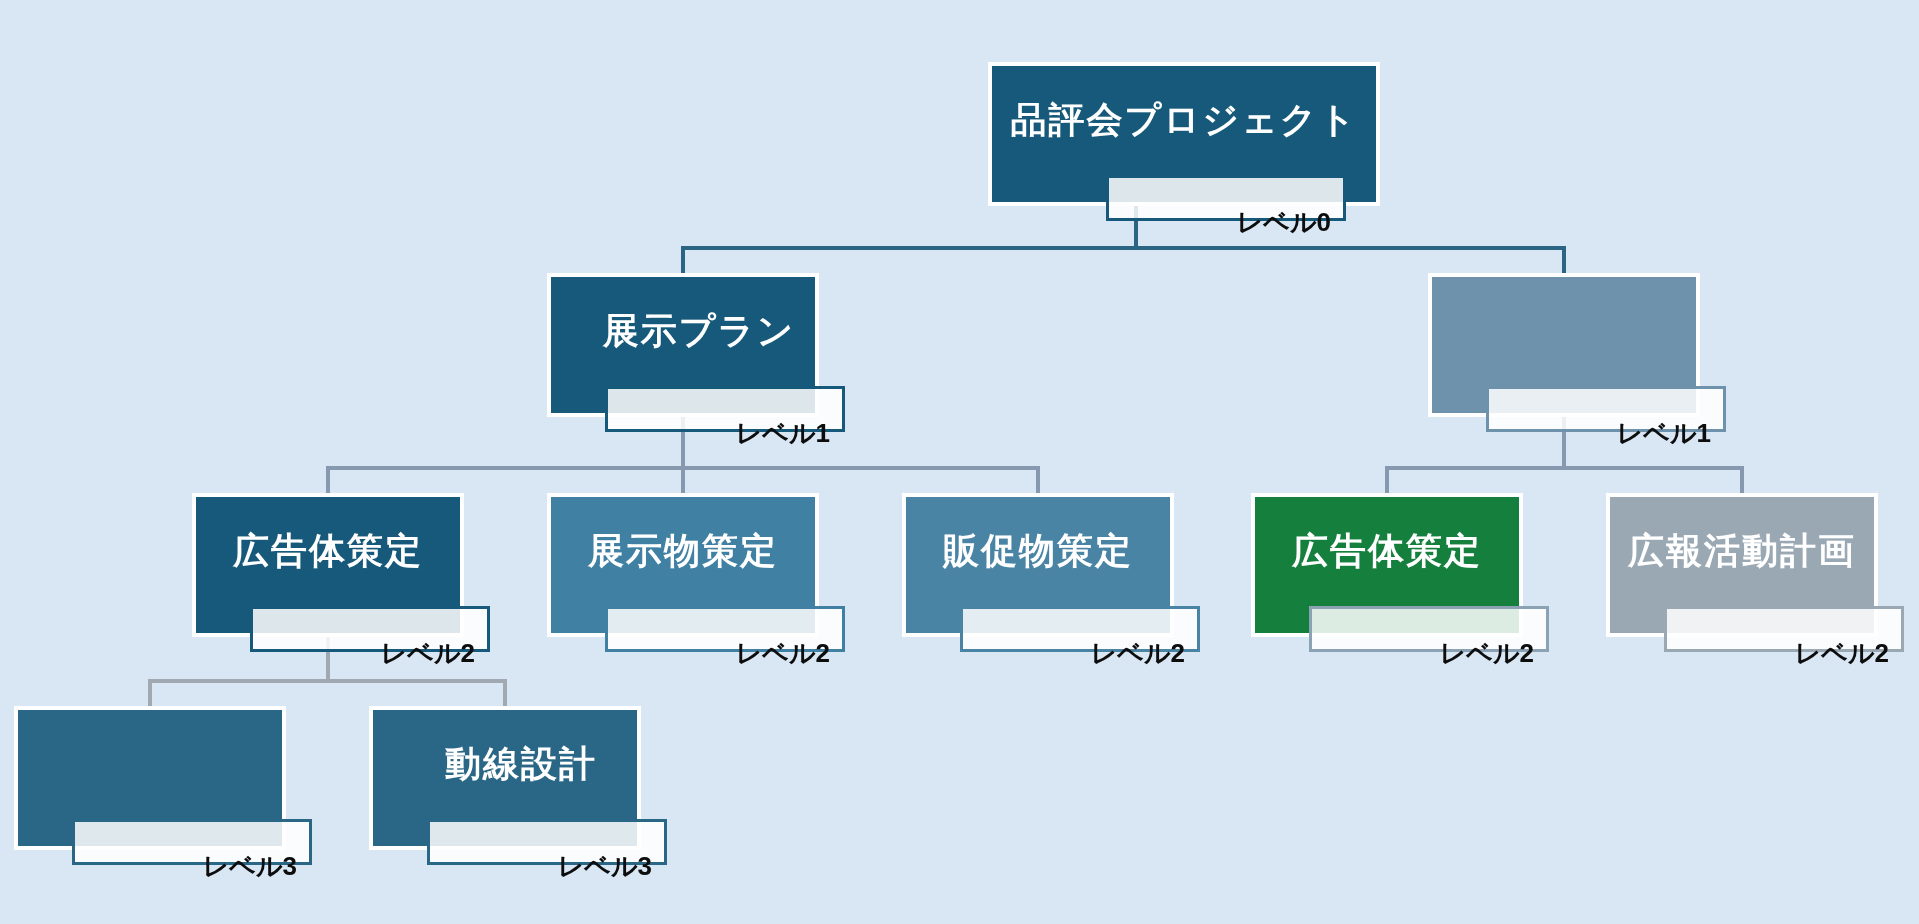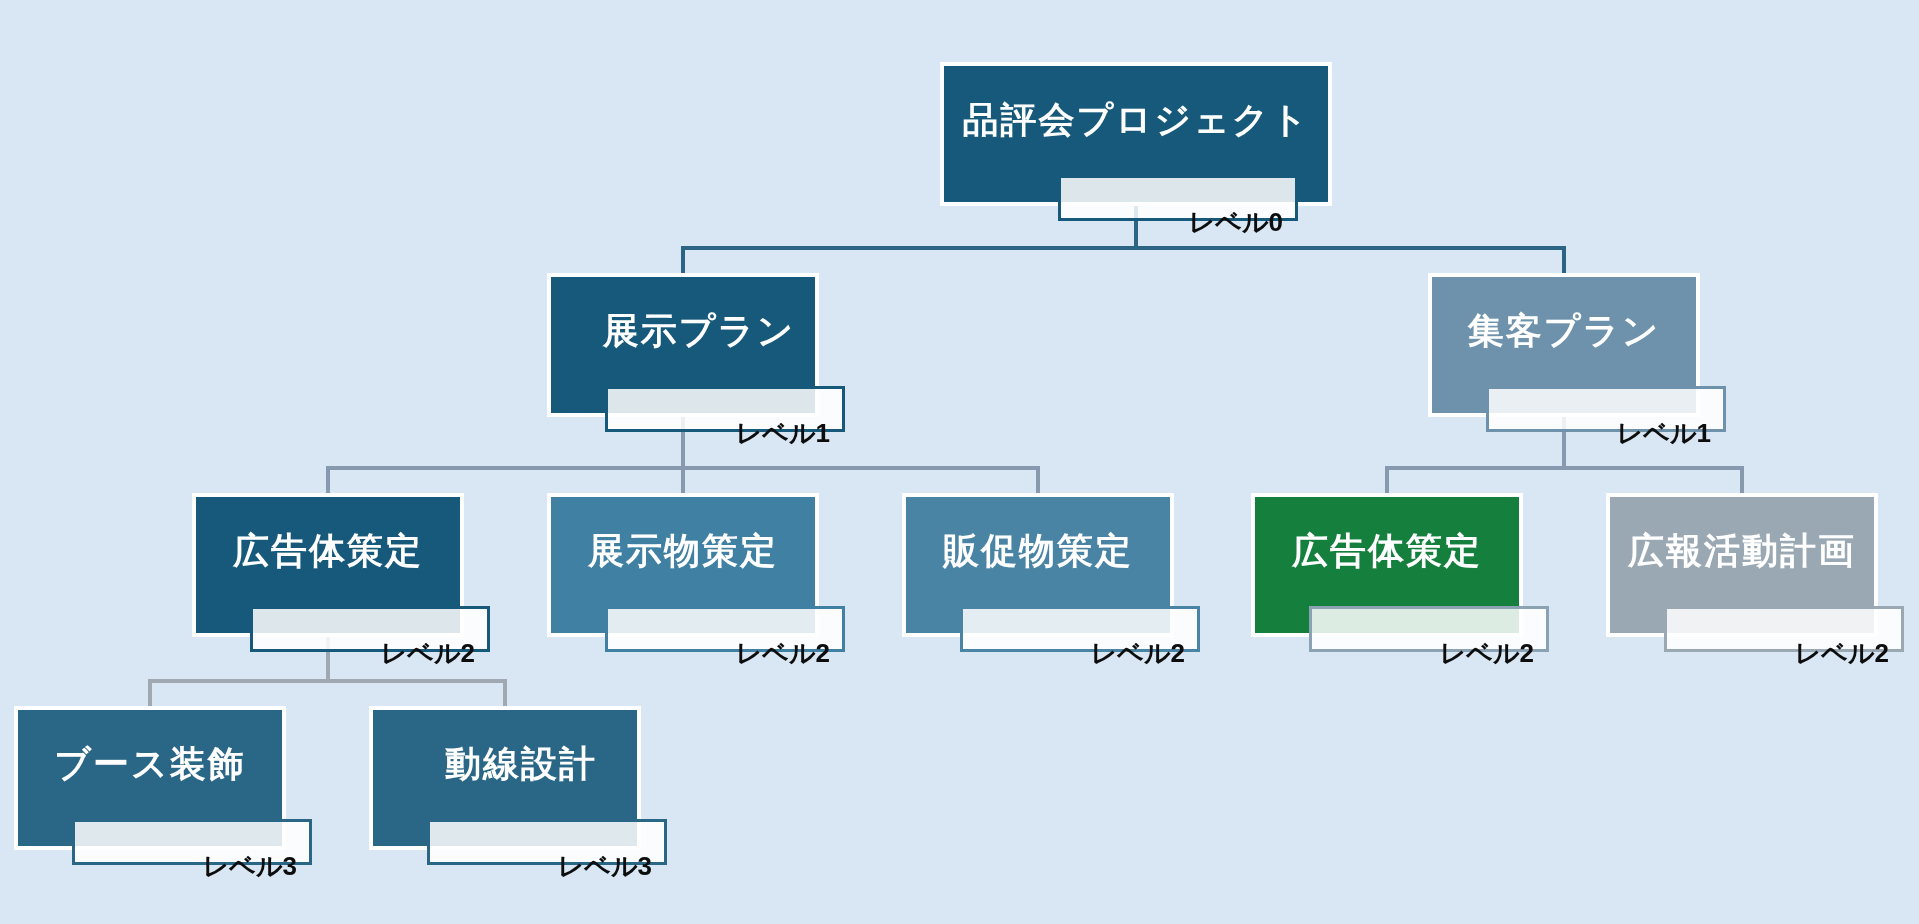--- a/index.html
+++ b/index.html
@@ -71,34 +71,33 @@
     <div class="connector" style="left: 681px; top: 470px; width: 4px; height: 23px; background: rgb(134, 153, 174);"></div>
     <div class="connector" style="left: 1036px; top: 470px; width: 4px; height: 23px; background: rgb(134, 153, 174);"></div>
     <div class="connector" style="left: 1562px; top: 417px; width: 4px; height: 49px; background: rgb(134, 153, 174);"></div>
     <div class="connector" style="left: 1385px; top: 466px; width: 359px; height: 4px; background: rgb(134, 153, 174);"></div>
     <div class="connector" style="left: 1385px; top: 470px; width: 4px; height: 23px; background: rgb(134, 153, 174);"></div>
     <div class="connector" style="left: 1740px; top: 470px; width: 4px; height: 23px; background: rgb(134, 153, 174);"></div>
     <div class="connector" style="left: 326px; top: 637px; width: 4px; height: 42px; background: rgb(160, 169, 178);"></div>
     <div class="connector" style="left: 148px; top: 679px; width: 359px; height: 4px; background: rgb(160, 169, 178);"></div>
     <div class="connector" style="left: 148px; top: 683px; width: 4px; height: 23px; background: rgb(160, 169, 178);"></div>
     <div class="connector" style="left: 503px; top: 683px; width: 4px; height: 23px; background: rgb(160, 169, 178);"></div>
-    <div class="node" style="left: 944px; top: 66px; width: 384px; height: 136px; background: rgb(22, 89, 122);">
+    <div class="node" style="left: 992px; top: 66px; width: 384px; height: 136px; background: rgb(22, 89, 122);">
     <div class="node-title">品評会プロジェクト</div>
     <div class="node-tab" style="border: 3px solid rgb(22, 89, 122); left: 114px; top: 109px;">
       <span class="tab-label">レベル0</span>
     </div>
   </div>
     <div class="node" style="left: 551px; top: 277px; width: 264px; height: 136px; background: rgb(22, 89, 122); padding-left: 32px;">
     <div class="node-title">展示プラン</div>
     <div class="node-tab" style="border: 3px solid rgb(22, 89, 122); left: 54px; top: 109px;">
       <span class="tab-label">レベル1</span>
     </div>
   </div>
     <div class="node" style="left: 1432px; top: 277px; width: 264px; height: 136px; background: rgb(110, 146, 171);">
-    <div class="node-title">集客プラン</div>
     <div class="node-tab" style="border: 3px solid rgb(110, 146, 171); left: 54px; top: 109px;">
       <span class="tab-label">レベル1</span>
     </div>
   </div>
     <div class="node" style="left: 196px; top: 497px; width: 264px; height: 136px; background: rgb(22, 89, 122);">
     <div class="node-title">広告体策定</div>
     <div class="node-tab" style="border: 3px solid rgb(22, 89, 122); left: 54px; top: 109px;">
       <span class="tab-label">レベル2</span>
     </div>
   </div>
@@ -120,21 +119,20 @@
       <span class="tab-label">レベル2</span>
     </div>
   </div>
     <div class="node" style="left: 1610px; top: 497px; width: 264px; height: 136px; background: rgb(154, 168, 179);">
     <div class="node-title">広報活動計画</div>
     <div class="node-tab" style="border: 3px solid rgb(154, 168, 179); left: 54px; top: 109px;">
       <span class="tab-label">レベル2</span>
     </div>
   </div>
     <div class="node" style="left: 18px; top: 710px; width: 264px; height: 136px; background: rgb(42, 103, 135);">
-    <div class="node-title">ブース装飾</div>
     <div class="node-tab" style="border: 3px solid rgb(42, 103, 135); left: 54px; top: 109px;">
       <span class="tab-label">レベル3</span>
     </div>
   </div>
     <div class="node" style="left: 373px; top: 710px; width: 264px; height: 136px; background: rgb(42, 103, 135); padding-left: 32px;">
     <div class="node-title">動線設計</div>
     <div class="node-tab" style="border: 3px solid rgb(42, 103, 135); left: 54px; top: 109px;">
       <span class="tab-label">レベル3</span>
     </div>
   </div>

